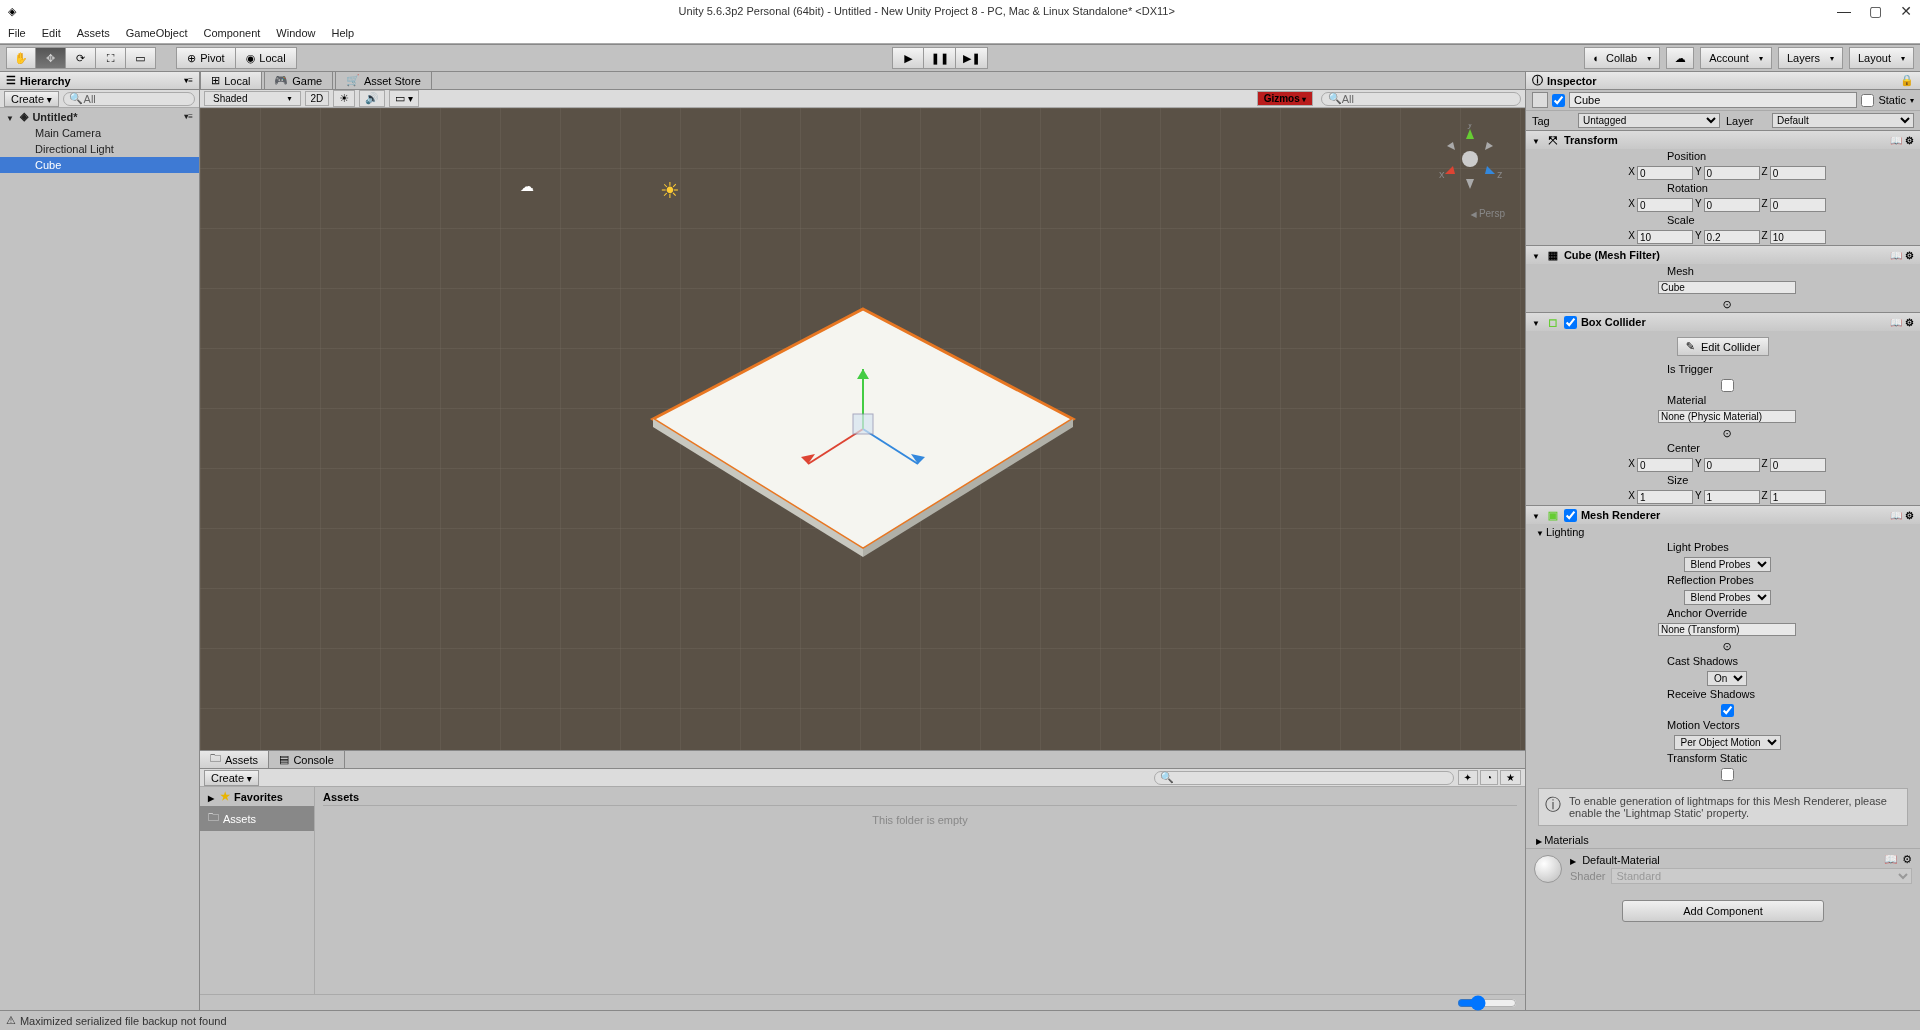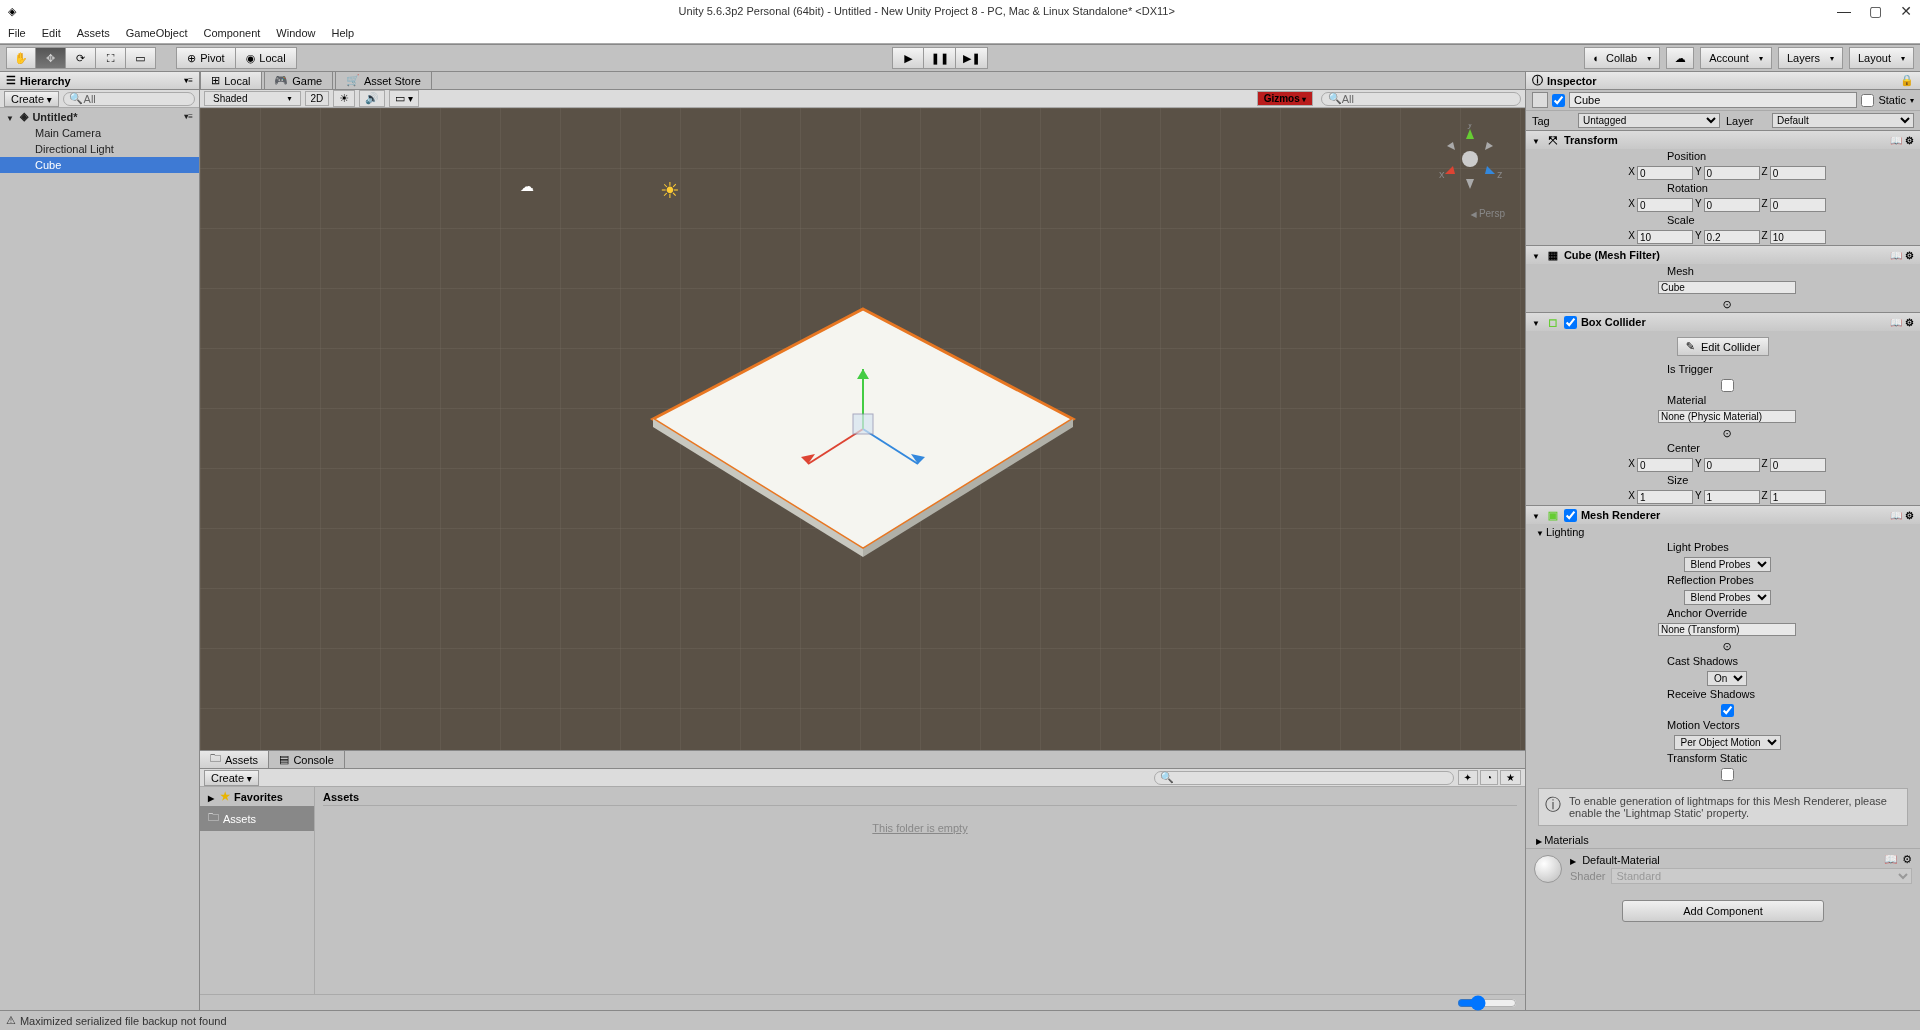--- a/index.html
+++ b/index.html
@@ -57,21 +57,21 @@
 .bottom-tab { padding: 2px 10px; background: linear-gradient(#e8e8e8,#d0d0d0); border-right: 1px solid #888; cursor: pointer; display:flex; align-items:center; gap:4px; }
 .bottom-subbar { height: 18px; background: #dcdcdc; display: flex; align-items: center; padding: 0 4px; border-bottom: 1px solid #aaa; }
 .bottom-subbar .search-pill { max-width: 300px; margin-left:auto; }
 .bottom-body { flex: 1; display: flex; background: #c2c2c2; }
 .project-tree { width: 115px; border-right: 1px solid #aaa; }
 .p-item { padding: 3px 8px; cursor: pointer; display:flex; align-items:center; gap:4px; }
 .p-item.fav { font-weight: bold; }
 .p-item.assets { background: #888; color:#fff; }
 .project-content { flex: 1; padding: 4px 8px; }
 .project-header { font-weight: bold; border-bottom: 1px solid #aaa; padding-bottom:2px; }
-.empty-msg { text-align: center; color: #888; margin-top: 16px; text-decoration: underline; }
+.empty-msg { text-align: center; color: #888; margin-top: 8px; }
 .slider-bar { height: 16px; background:#c2c2c2; border-top:1px solid #aaa; display:flex; justify-content:flex-end; padding:0 8px; align-items:center; }
 
 .right-col { width: 395px; background: #c2c2c2; border-left: 1px solid #888; overflow-y: auto; }
 .insp-header { padding: 2px 6px; display: flex; align-items: center; gap: 4px; border-bottom: 1px solid #aaa; }
 .insp-header input[type=text] { flex: 1; border: 1px solid #888; padding: 1px 4px; background:#e8e8e8; }
 .insp-row { display: flex; align-items: center; padding: 2px 6px; gap: 6px; }
 .insp-row label { min-width: 40px; }
 .insp-row select { flex: 1; border: 1px solid #888; background: #e0e0e0; font-size: 10px; }
 .component { border-top: 1px solid #888; }
 .comp-header { background: linear-gradient(#dcdcdc,#c8c8c8); padding: 2px 6px; display: flex; align-items: center; gap: 4px; font-weight: bold; }

